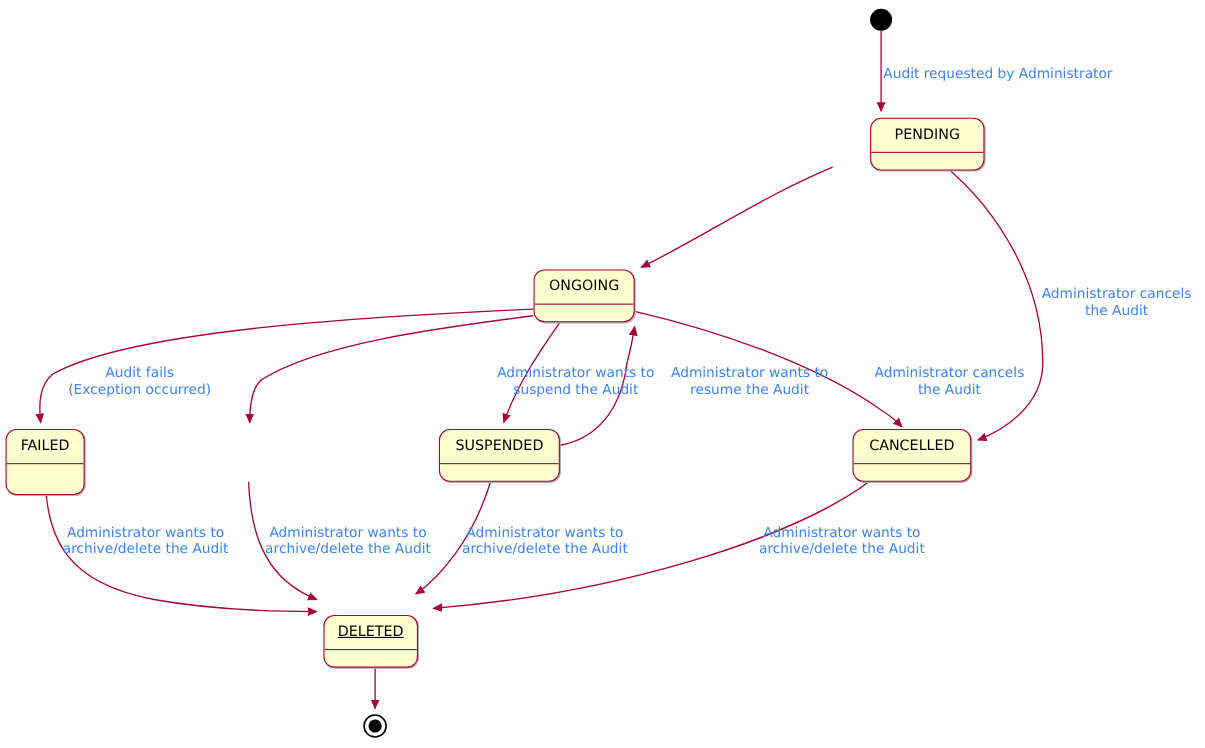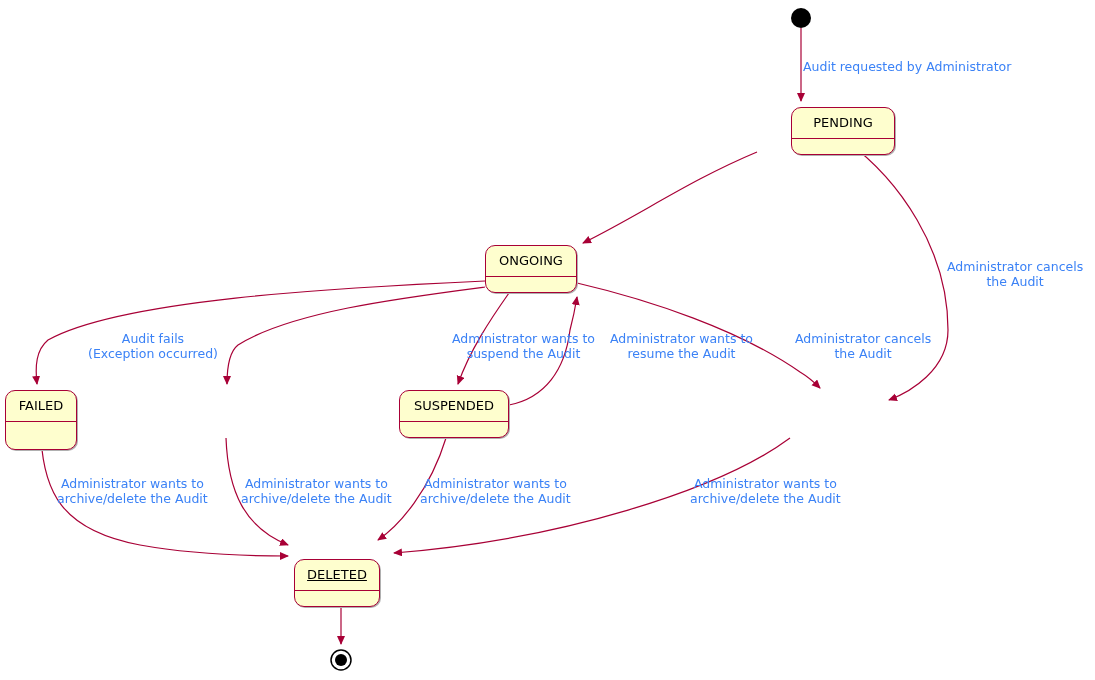--- a/index.html
+++ b/index.html
@@ -103,28 +103,31 @@
   </div>
   <div class="state-node" style="left:485px; top:245px; width:92px; height:48px;">
     <div class="state-title">ONGOING</div>
   </div>
   <div class="state-node" style="left:5px; top:390px; width:72px; height:60px;">
     <div class="state-title">FAILED</div>
   </div>
   <div class="state-node" style="left:399px; top:390px; width:110px; height:48px;">
     <div class="state-title">SUSPENDED</div>
   </div>
+  <div class="state-node" style="left:775px; top:390px; width:108px; height:48px;">
+    <div class="state-title">CANCELLED</div>
+  </div>
   <div class="state-node" style="left:294px; top:559px; width:86px; height:48px;text-decoration:underline;">
     <div class="state-title">DELETED</div>
   </div>
 
   <div class="edge-label" style="left:803px; top:59px;">Audit requested by Administrator</div>
   <div class="edge-label" style="left:947px; top:259px;">Administrator cancels
 the Audit</div>
-  <div class="edge-label" style="left:88px; top:331px;">Audit fails
+  <div class="edge-label" style="left:62px; top:331px;">Audit fails
 (Exception occurred)</div>
   <div class="edge-label" style="left:452px; top:331px;">Administrator wants to
 suspend the Audit</div>
   <div class="edge-label" style="left:610px; top:331px;">Administrator wants to
 resume the Audit</div>
   <div class="edge-label" style="left:795px; top:331px;">Administrator cancels
 the Audit</div>
   <div class="edge-label" style="left:57px; top:476px;">Administrator wants to
 archive/delete the Audit</div>
   <div class="edge-label" style="left:241px; top:476px;">Administrator wants to

